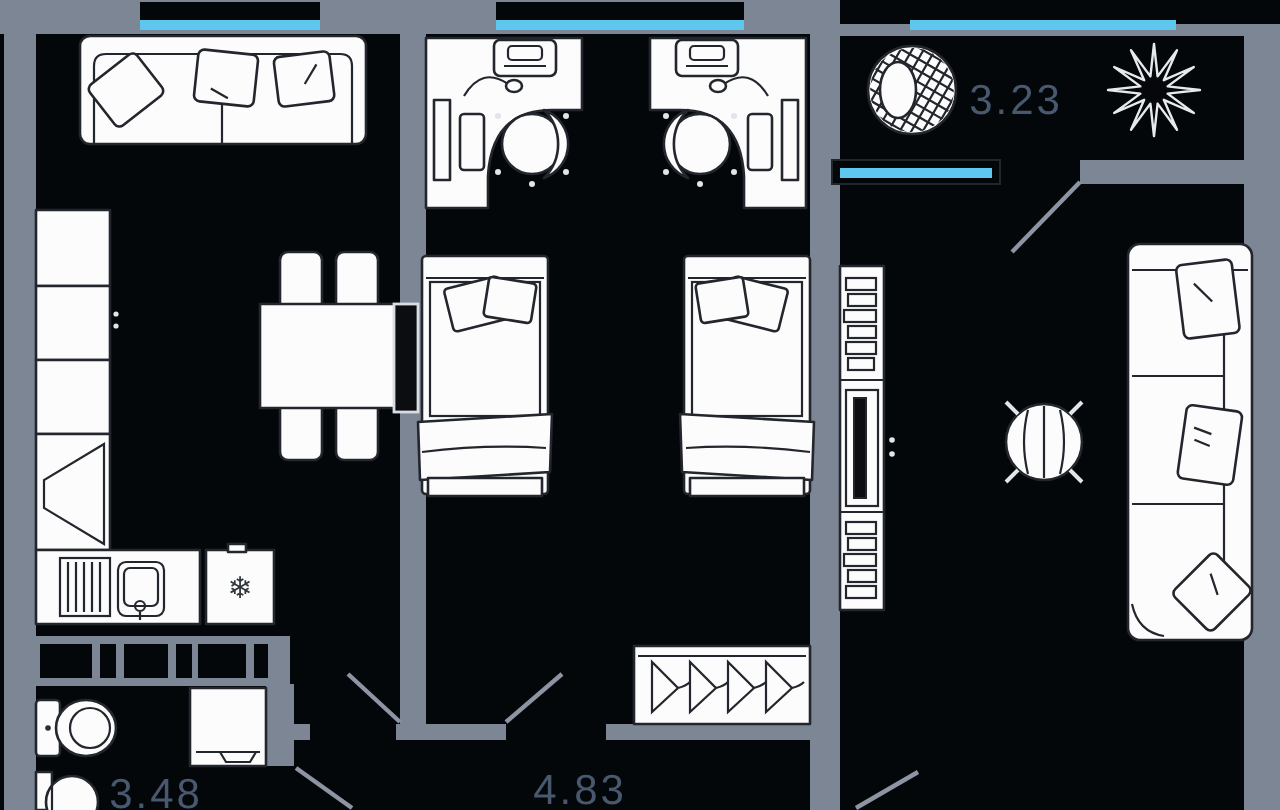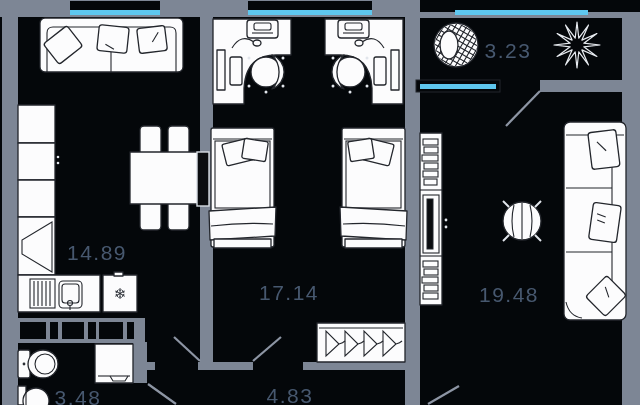--- a/index.html
+++ b/index.html
@@ -256,22 +256,19 @@
 
   <g>
     <line class="swing" x1="540" y1="91" x2="506" y2="126"></line>
     <line class="swing" x1="200" y1="361" x2="174" y2="337"></line>
     <line class="swing" x1="253" y1="361" x2="281" y2="337"></line>
     <line class="swing" x1="148" y1="384" x2="176" y2="404"></line>
     <line class="swing" x1="428" y1="404" x2="459" y2="386"></line>
   </g>
 </svg>
 
-  <div class="area-label" style="left:97px;top:242px">14.89</div>
-  <div class="area-label" style="left:289px;top:282px">17.14</div>
-  <div class="area-label" style="left:509px;top:284px">19.48</div>
   <div class="area-label" style="left:508px;top:40px">3.23</div>
   <div class="area-label" style="left:78px;top:387px">3.48</div>
   <div class="area-label" style="left:290px;top:385px">4.83</div>
 
   <div class="fridge-glyph">❄</div>
 
 </div>
 
 </body></html>

